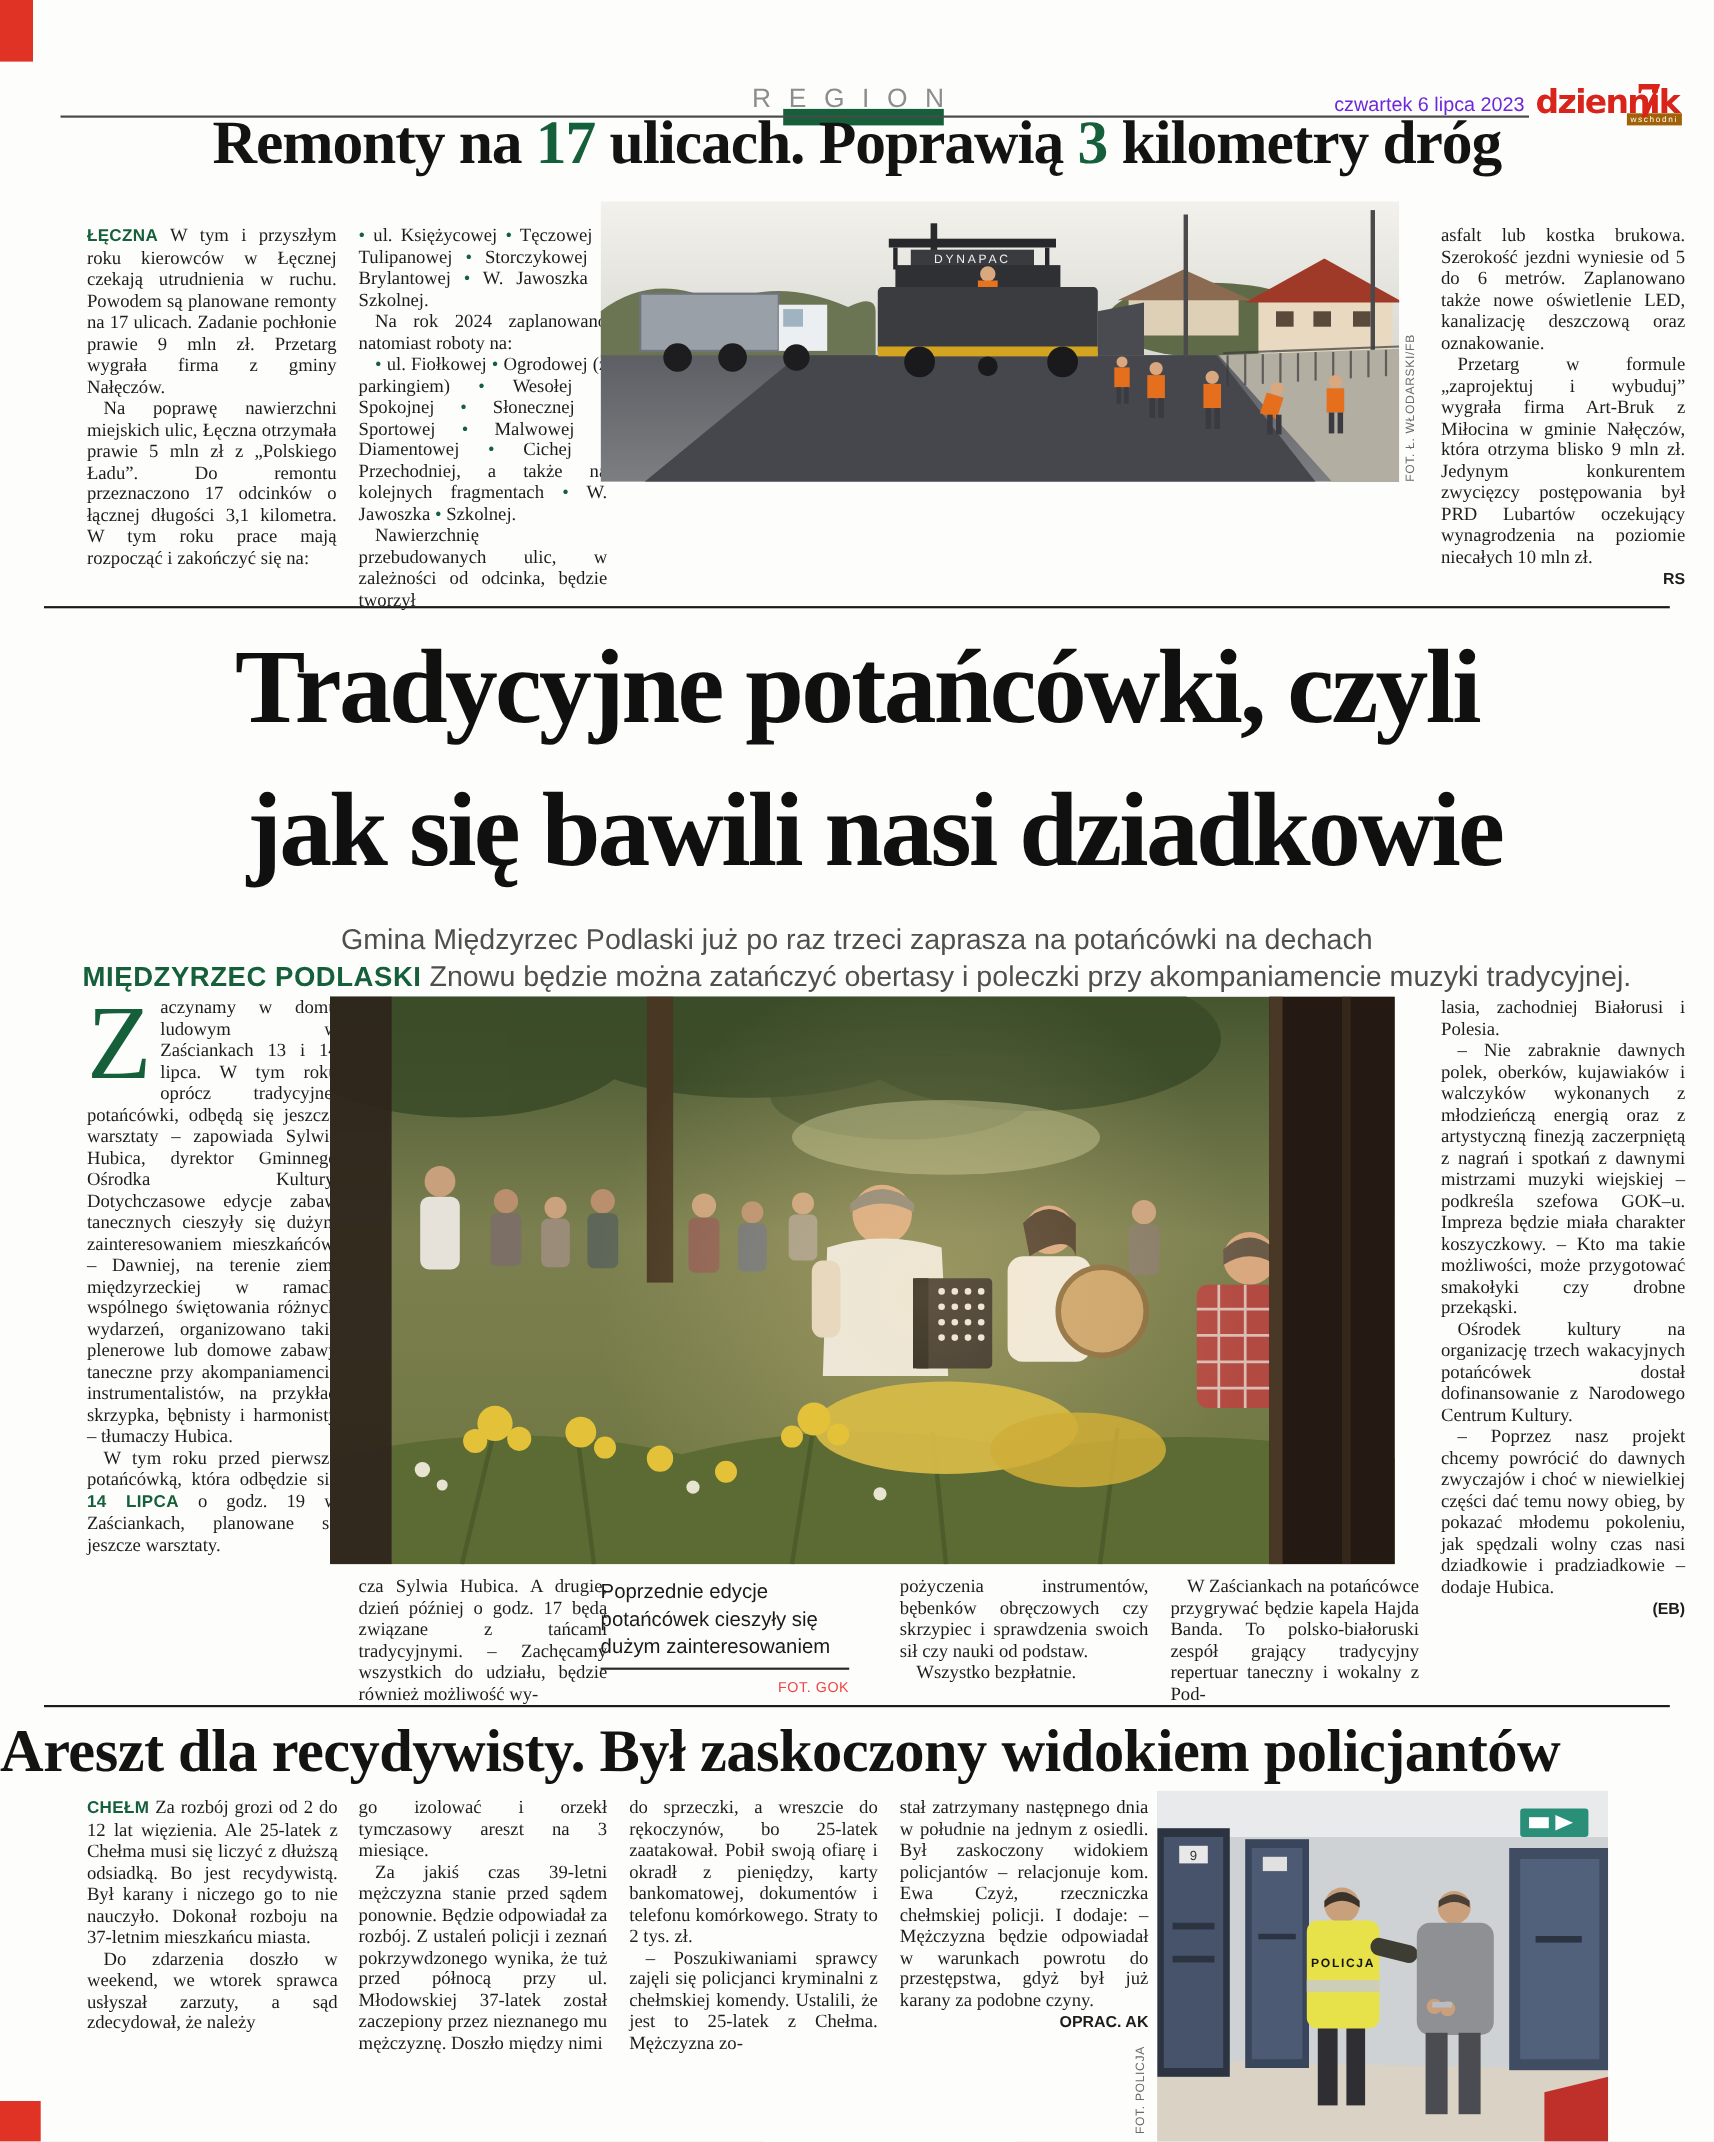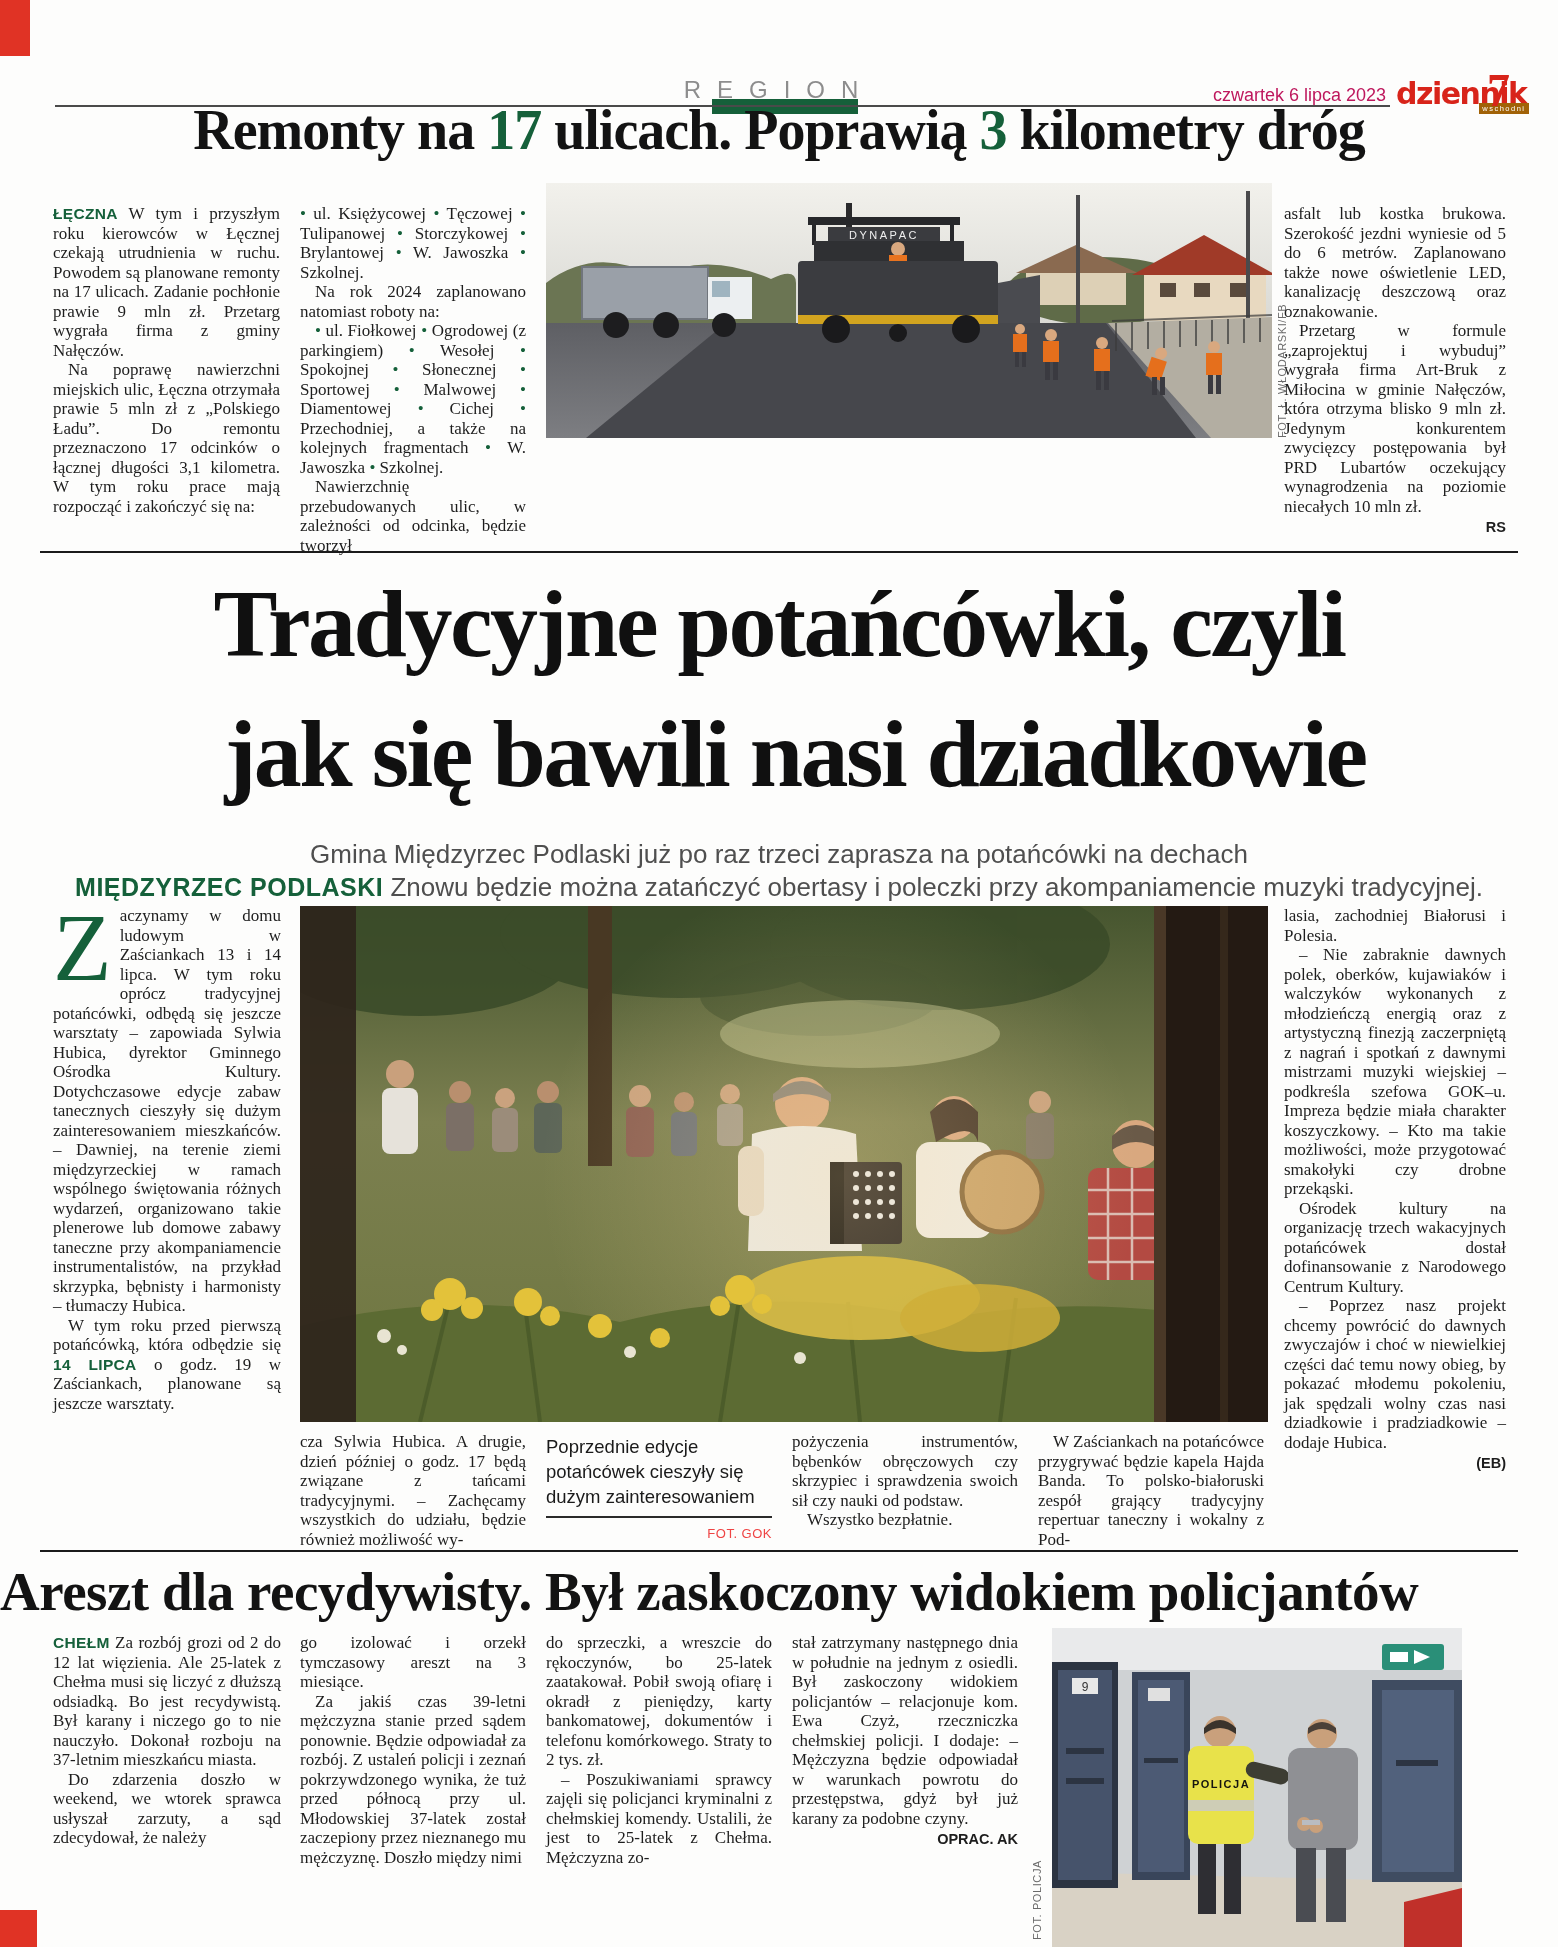--- a/index.html
+++ b/index.html
@@ -1,37 +1,37 @@
 <!DOCTYPE html>
 <html lang="pl"><head>
 <meta charset="utf-8">
 <style>
   html,body{margin:0;padding:0;background:#e9e9e9;}
   .page{position:relative;width:1558px;height:1947px;margin:0 auto;background:#fdfdfc;overflow:hidden;
         font-family:"Liberation Serif",serif;color:#1c1c1c;}
   
-  .col{position:absolute;font-size:17px;line-height:19.5px;text-align:justify;color:#1d1d1d;}
+  .col{position:absolute;font-size:17px;line-height:19.5px;text-align:justify;color:#1d1d1d;margin-left:26px;}
   .col p{margin:0;}
   .ind{text-indent:15px;}
   .tag{color:#15603a;font-weight:bold;font-family:"Liberation Sans",sans-serif;font-size:15.5px;letter-spacing:.3px;}
   .sig{font-family:"Liberation Sans",sans-serif;font-weight:bold;font-size:14.5px;text-align:right;margin-top:2px;}
   .gb{color:#15603a;}
   .green{color:#15603a;}
   .vcredit{position:absolute;writing-mode:vertical-rl;transform:rotate(180deg);
            font-family:"Liberation Sans",sans-serif;font-size:11px;color:#6a6a6a;letter-spacing:.6px;}
   .rule{position:absolute;background:#1b1b1b;height:2px;}
   
   .corner-red{position:absolute;left:0;top:0;width:30px;height:56px;background:#e03325;}
   .corner-red-b{position:absolute;left:0;top:1910px;width:37px;height:37px;background:#e03325;}
   .section-label{position:absolute;left:0;top:76px;width:100%;text-align:center;
       font-family:"Liberation Sans",sans-serif;font-size:24px;letter-spacing:16px;color:#8d8d8d;}
   .section-block{position:absolute;left:712px;top:99px;width:146px;height:15px;background:#15603a;}
   .header-rule{position:absolute;left:55px;top:105px;width:1335px;height:2px;background:#4a4a4a;}
   .header-date{position:absolute;left:1120px;top:85px;width:266px;text-align:right;
-      font-family:"Liberation Sans",sans-serif;font-size:18px;color:#be185d;}
+      font-family:"Liberation Sans",sans-serif;font-size:18px;color:#6d28d9;}
   .brand{position:absolute;left:1396px;top:76px;font-family:"DejaVu Sans",sans-serif;font-weight:bold;
       font-size:30px;letter-spacing:-1.5px;color:#d8241a;}
   .brand-sub{position:absolute;right:-2px;bottom:-3px;background:#a16207;color:#fff;
       font-family:"Liberation Sans",sans-serif;font-weight:normal;font-size:7.5px;letter-spacing:1.5px;padding:1px 3px;}
   .page-number{position:absolute;left:1487px;top:64px;font-size:46px;font-weight:bold;color:#d8241a;}
   
   .a1-headline{position:absolute;left:0;top:98px;width:1558px;text-align:center;white-space:nowrap;
       font-size:56px;font-weight:bold;letter-spacing:-1px;color:#131313;}
   .a1c1{left:53px;top:204px;width:227px;}
   .a1c2{left:300px;top:204px;width:226px;}

